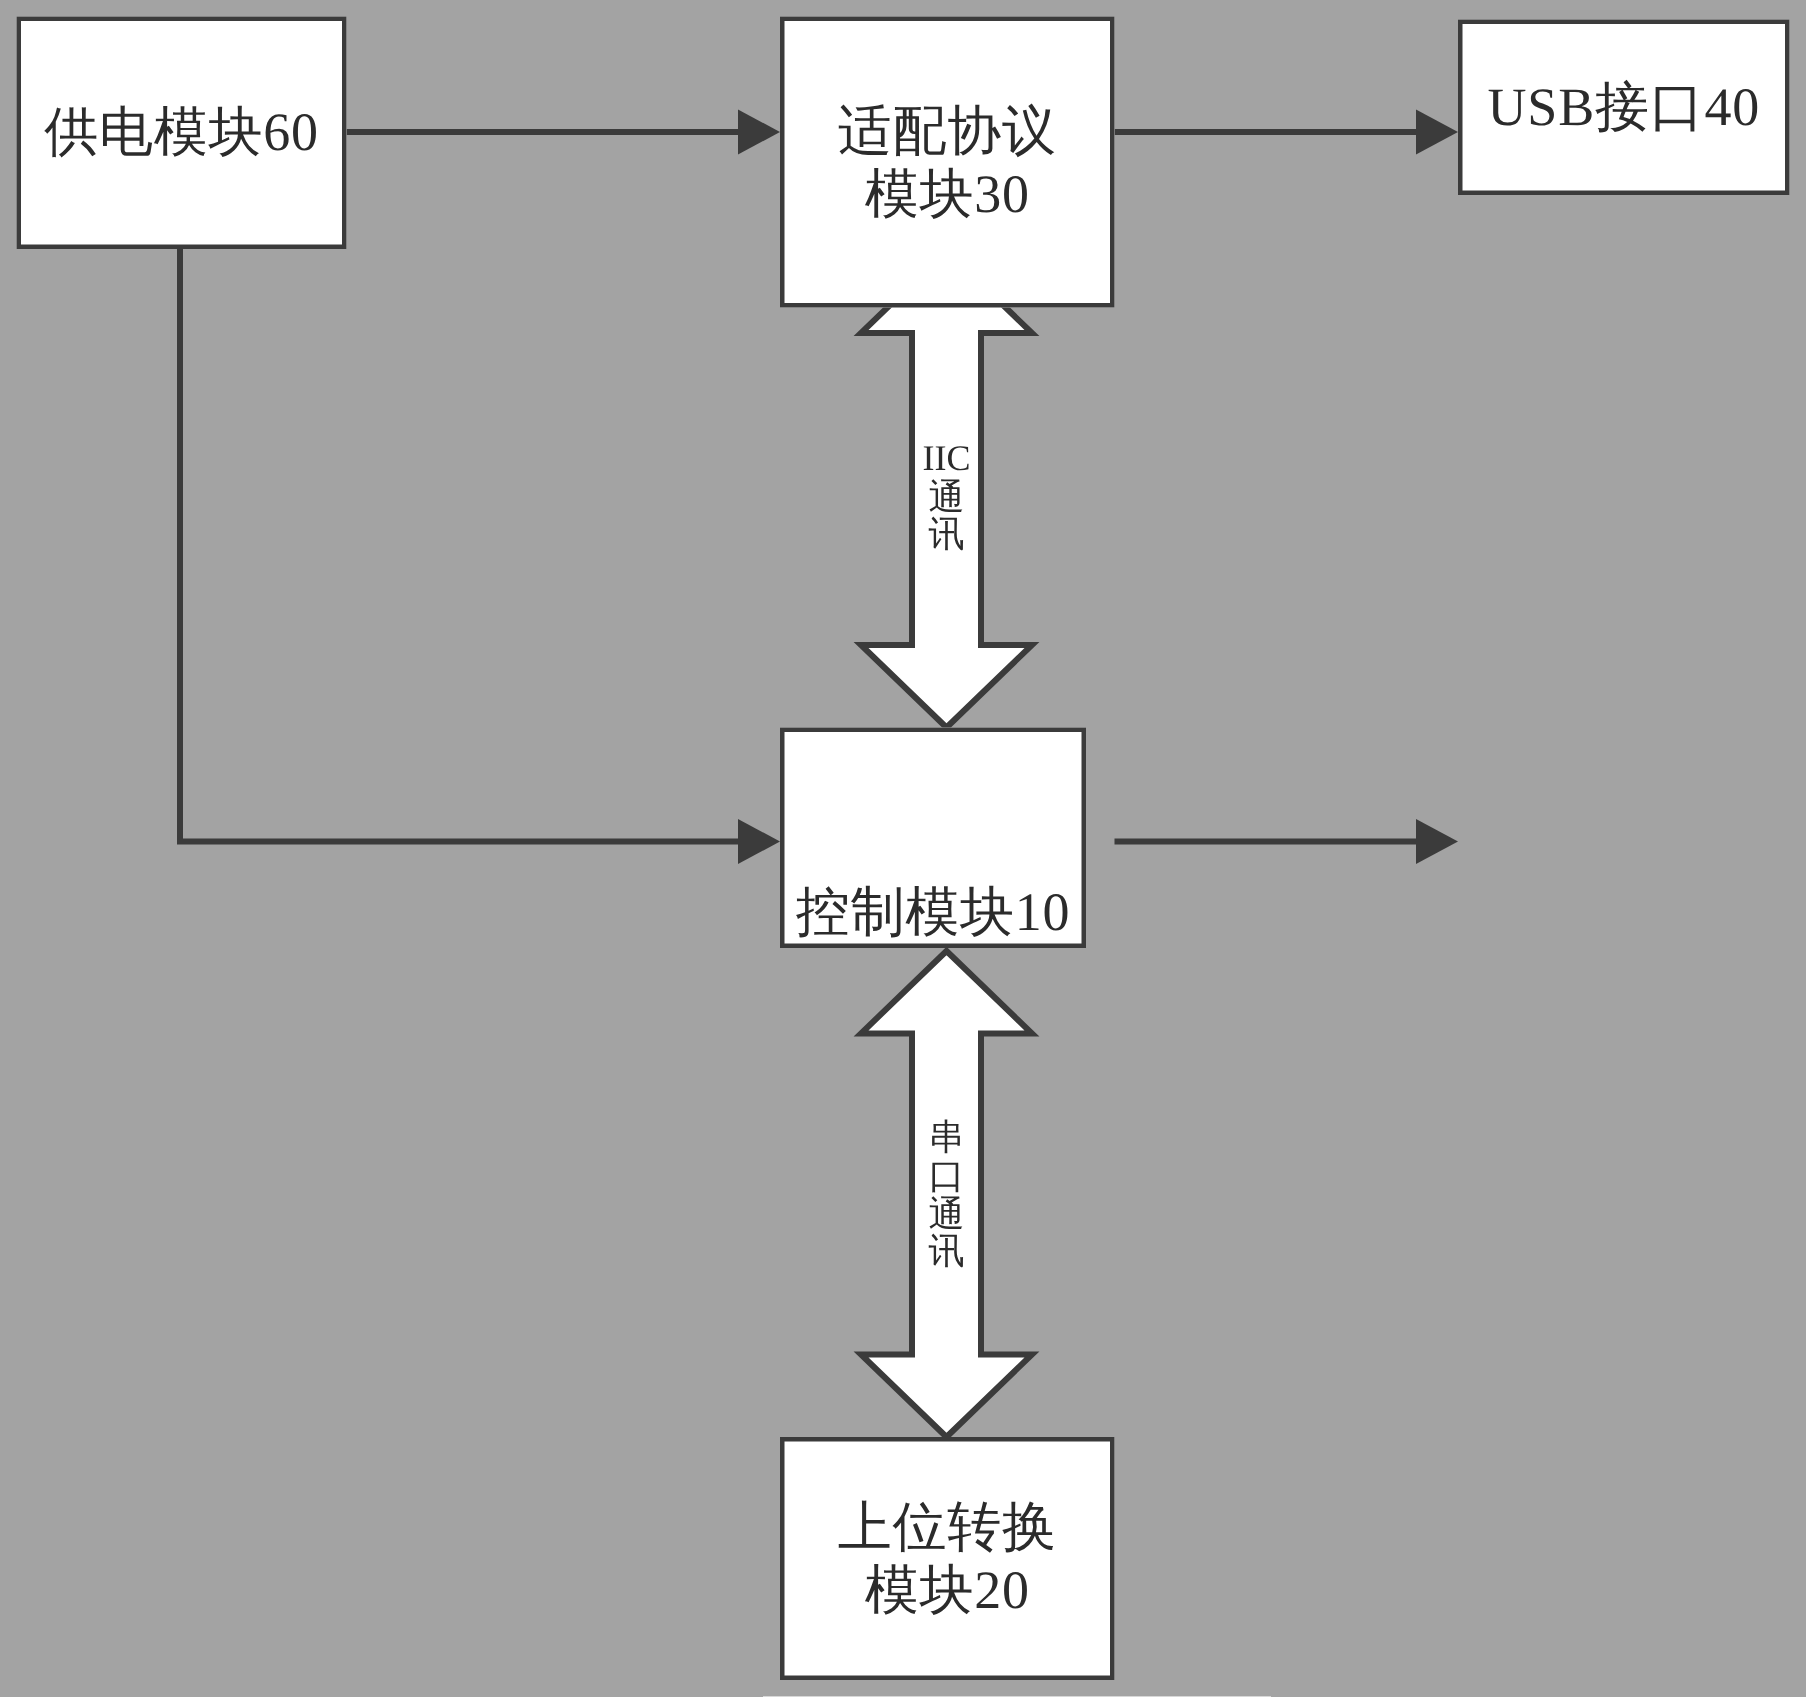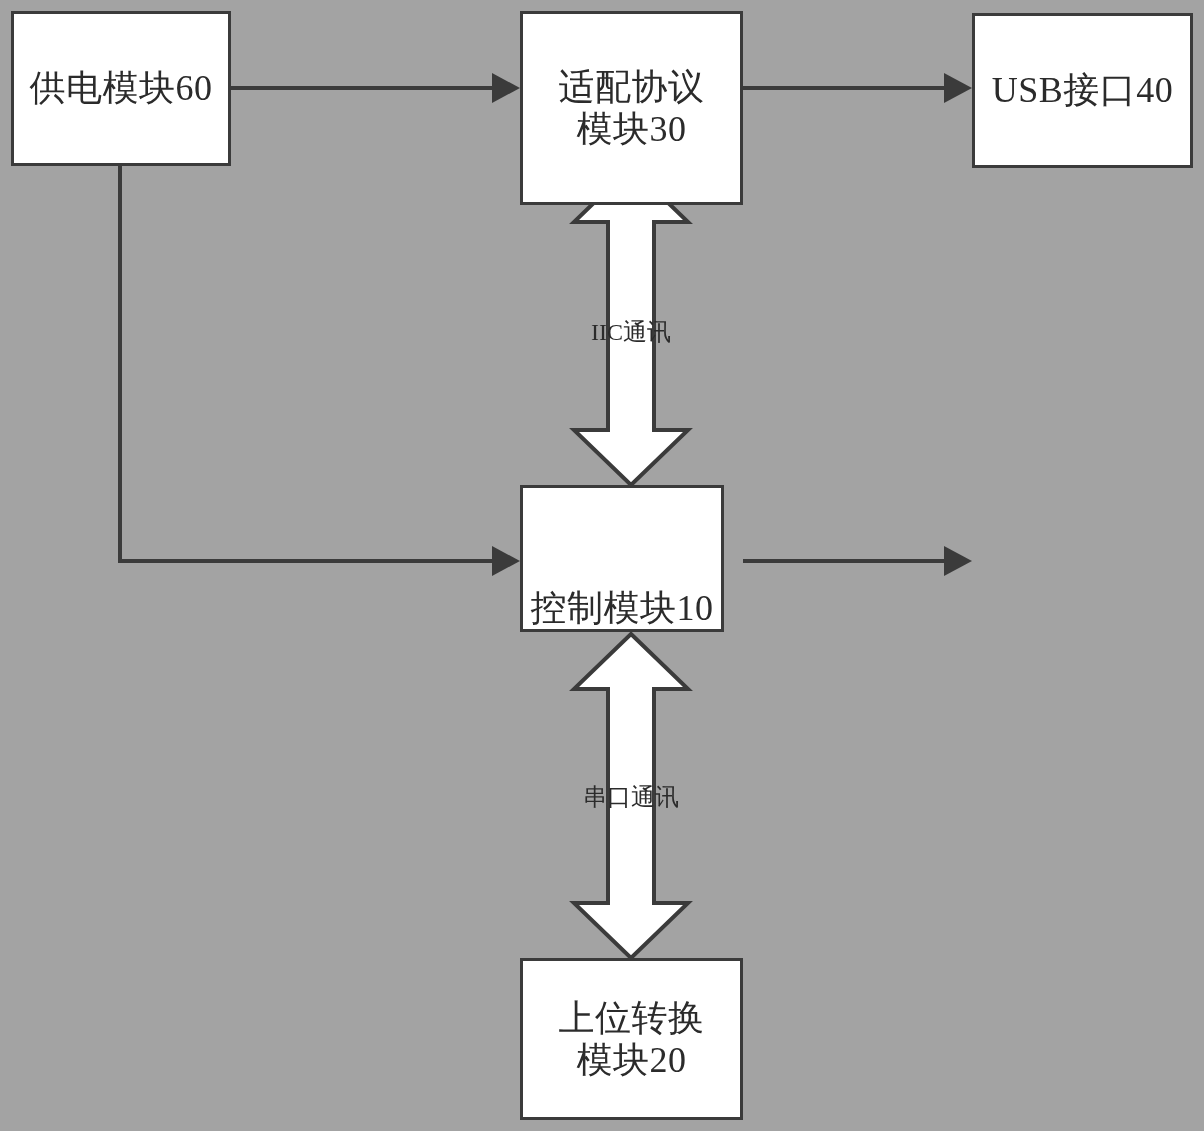--- a/index.html
+++ b/index.html
@@ -38,21 +38,21 @@
     line-height: 1.18;
     letter-spacing: 0.5px;
     font-size: 36px;
     white-space: pre-line;
     z-index: 3;
   }
   .arrow-label {
     position: absolute;
     z-index: 4;
     display: flex;
-    flex-direction: row;
+    flex-direction: column;
     align-items: center;
     justify-content: center;
     color: #2b2b2b;
     font-size: 24px;
     line-height: 1.06;
     letter-spacing: 0;
     pointer-events: none;
   }
   .arrow-label span {
     display: block;
@@ -96,21 +96,21 @@
 
   <div class="node-box" style="left:11px; top:11px; width:220px; height:155px;">
     <span>供电模块60</span>
   </div>
 
   <div class="node-box" style="left:520px; top:11px; width:223px; height:194px;">
     <span>适配协议
 模块30</span>
   </div>
 
-  <div class="node-box" style="left:972px; top:13px; width:221px; height:155px;">
+  <div class="node-box" style="left:972px; top:13px; width:221px; height:117px;">
     <span>USB接口40</span>
   </div>
 
   <div class="node-box" style="left:520px; top:485px; width:204px; height:147px;align-items:flex-end;">
     <span>控制模块10</span>
   </div>
 
 
   <div class="node-box" style="left:520px; top:958px; width:223px; height:162px;">
     <span>上位转换

